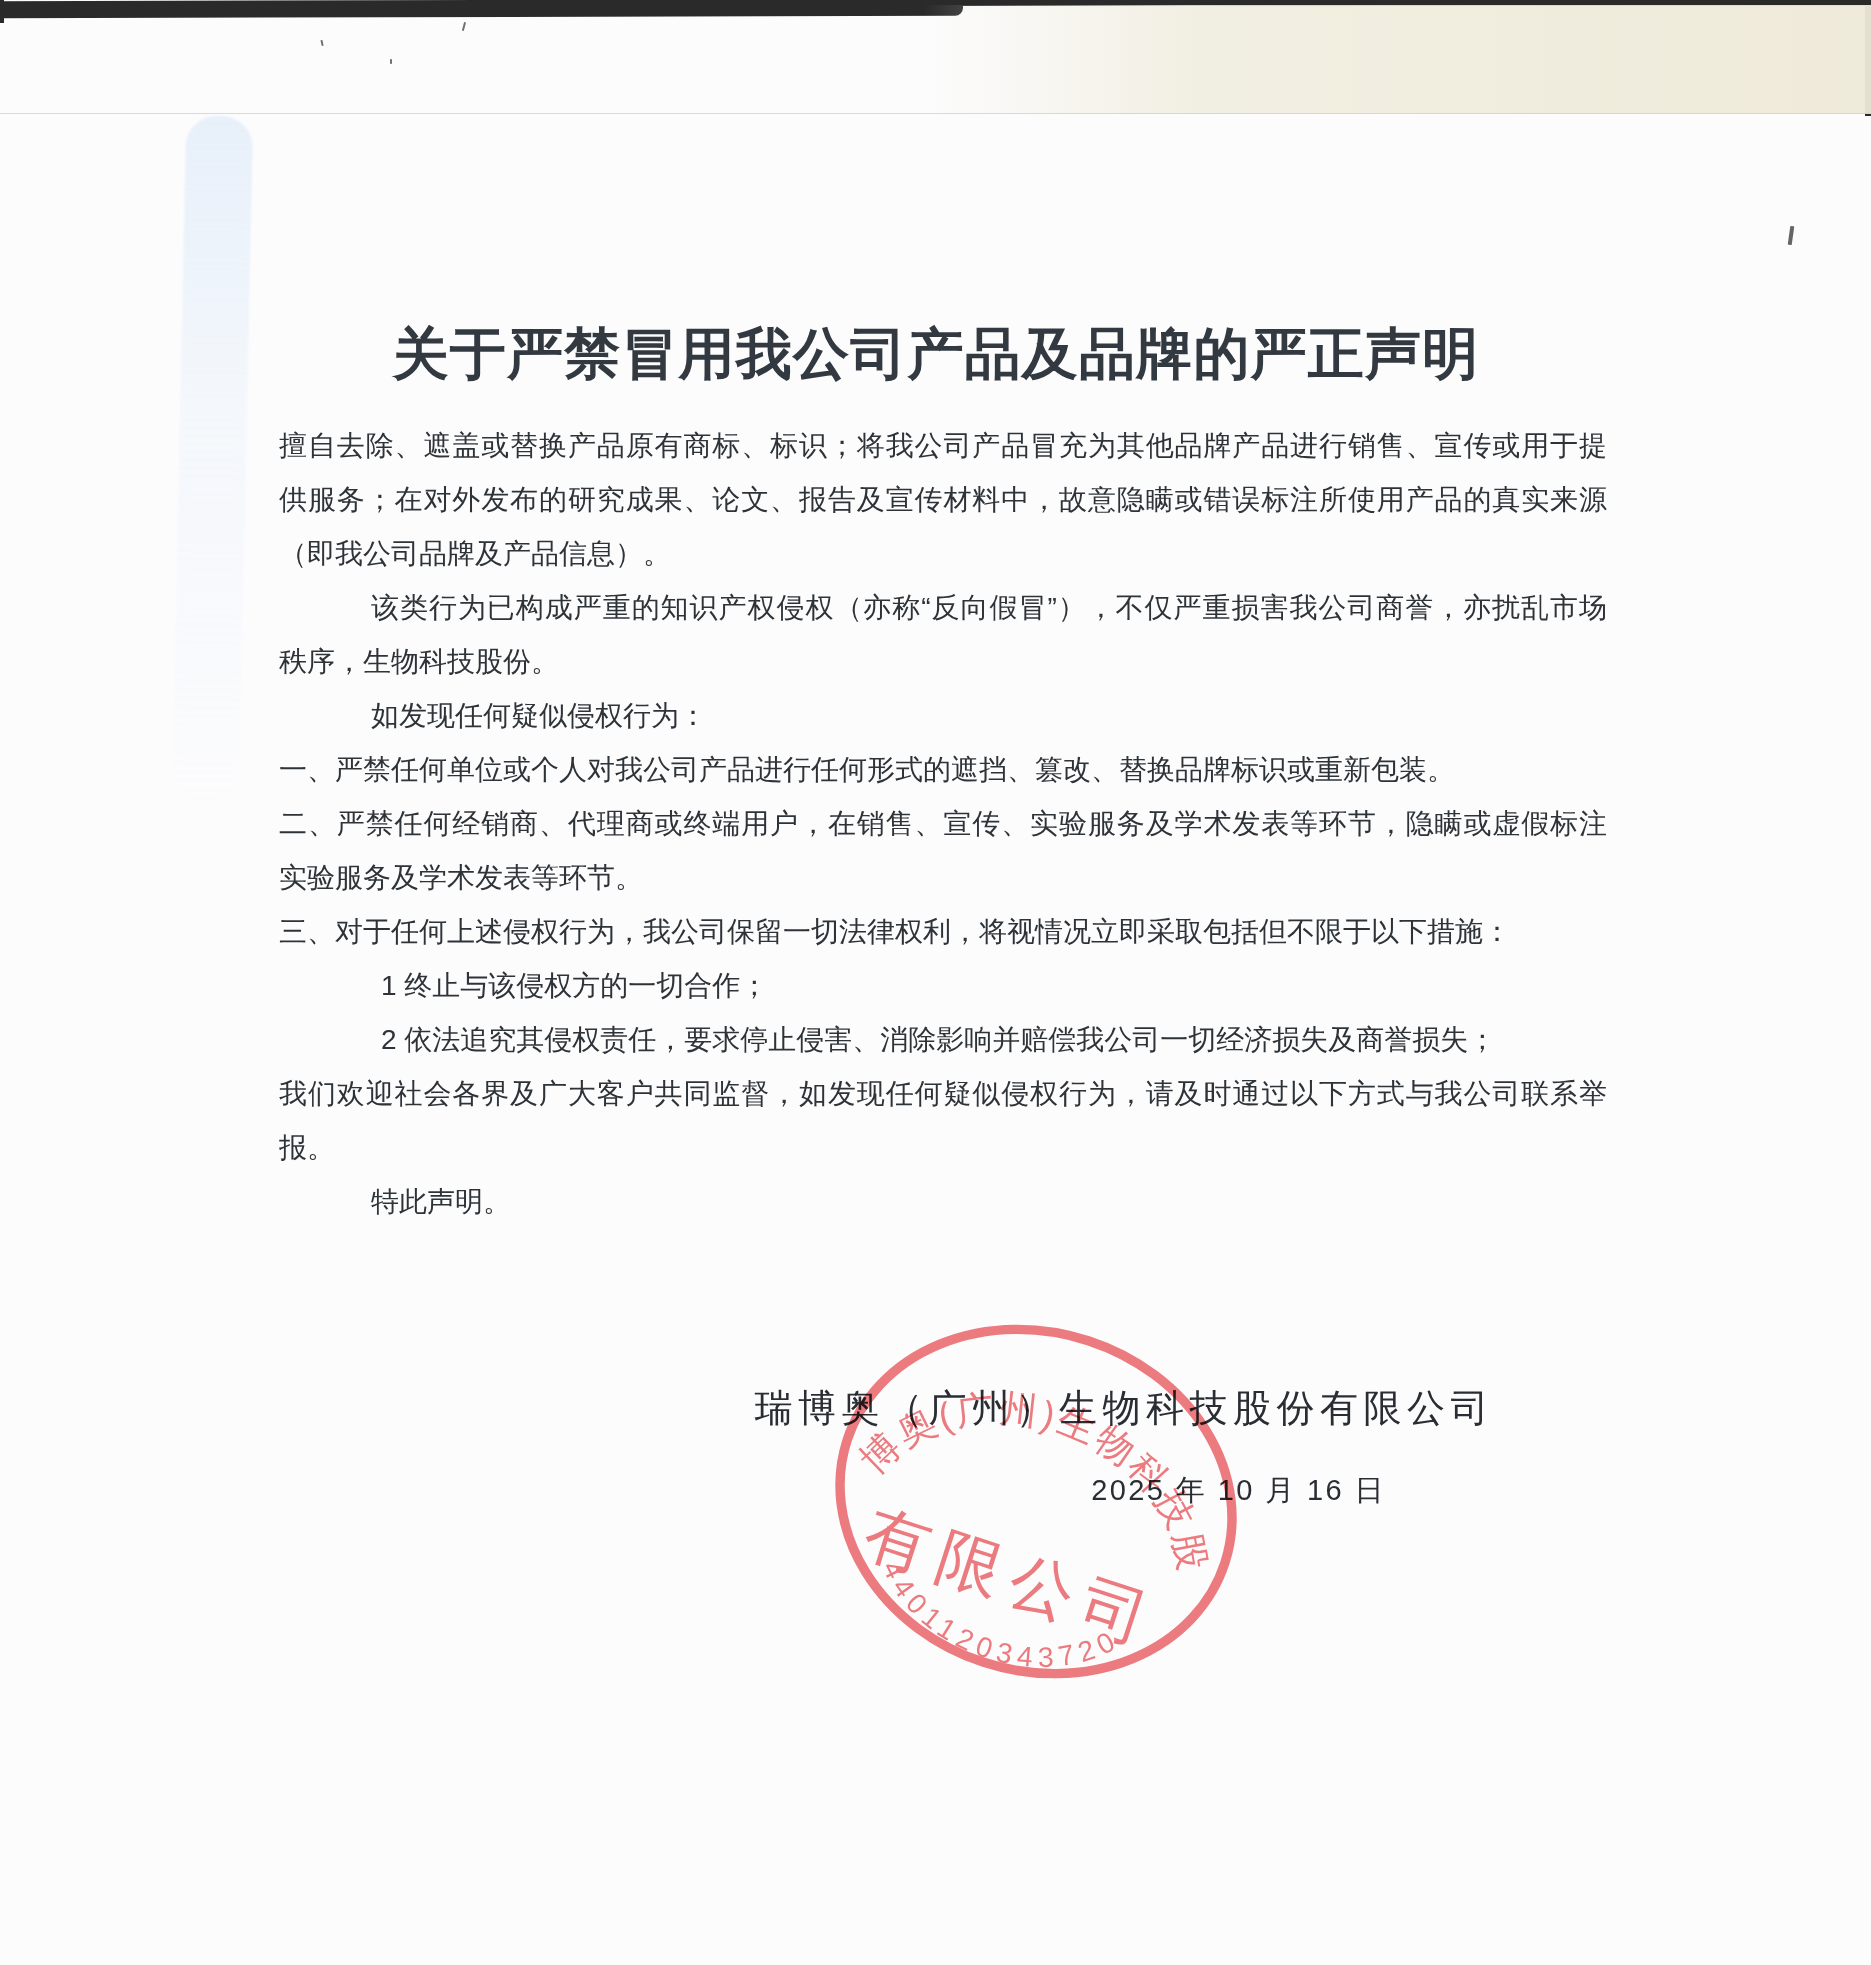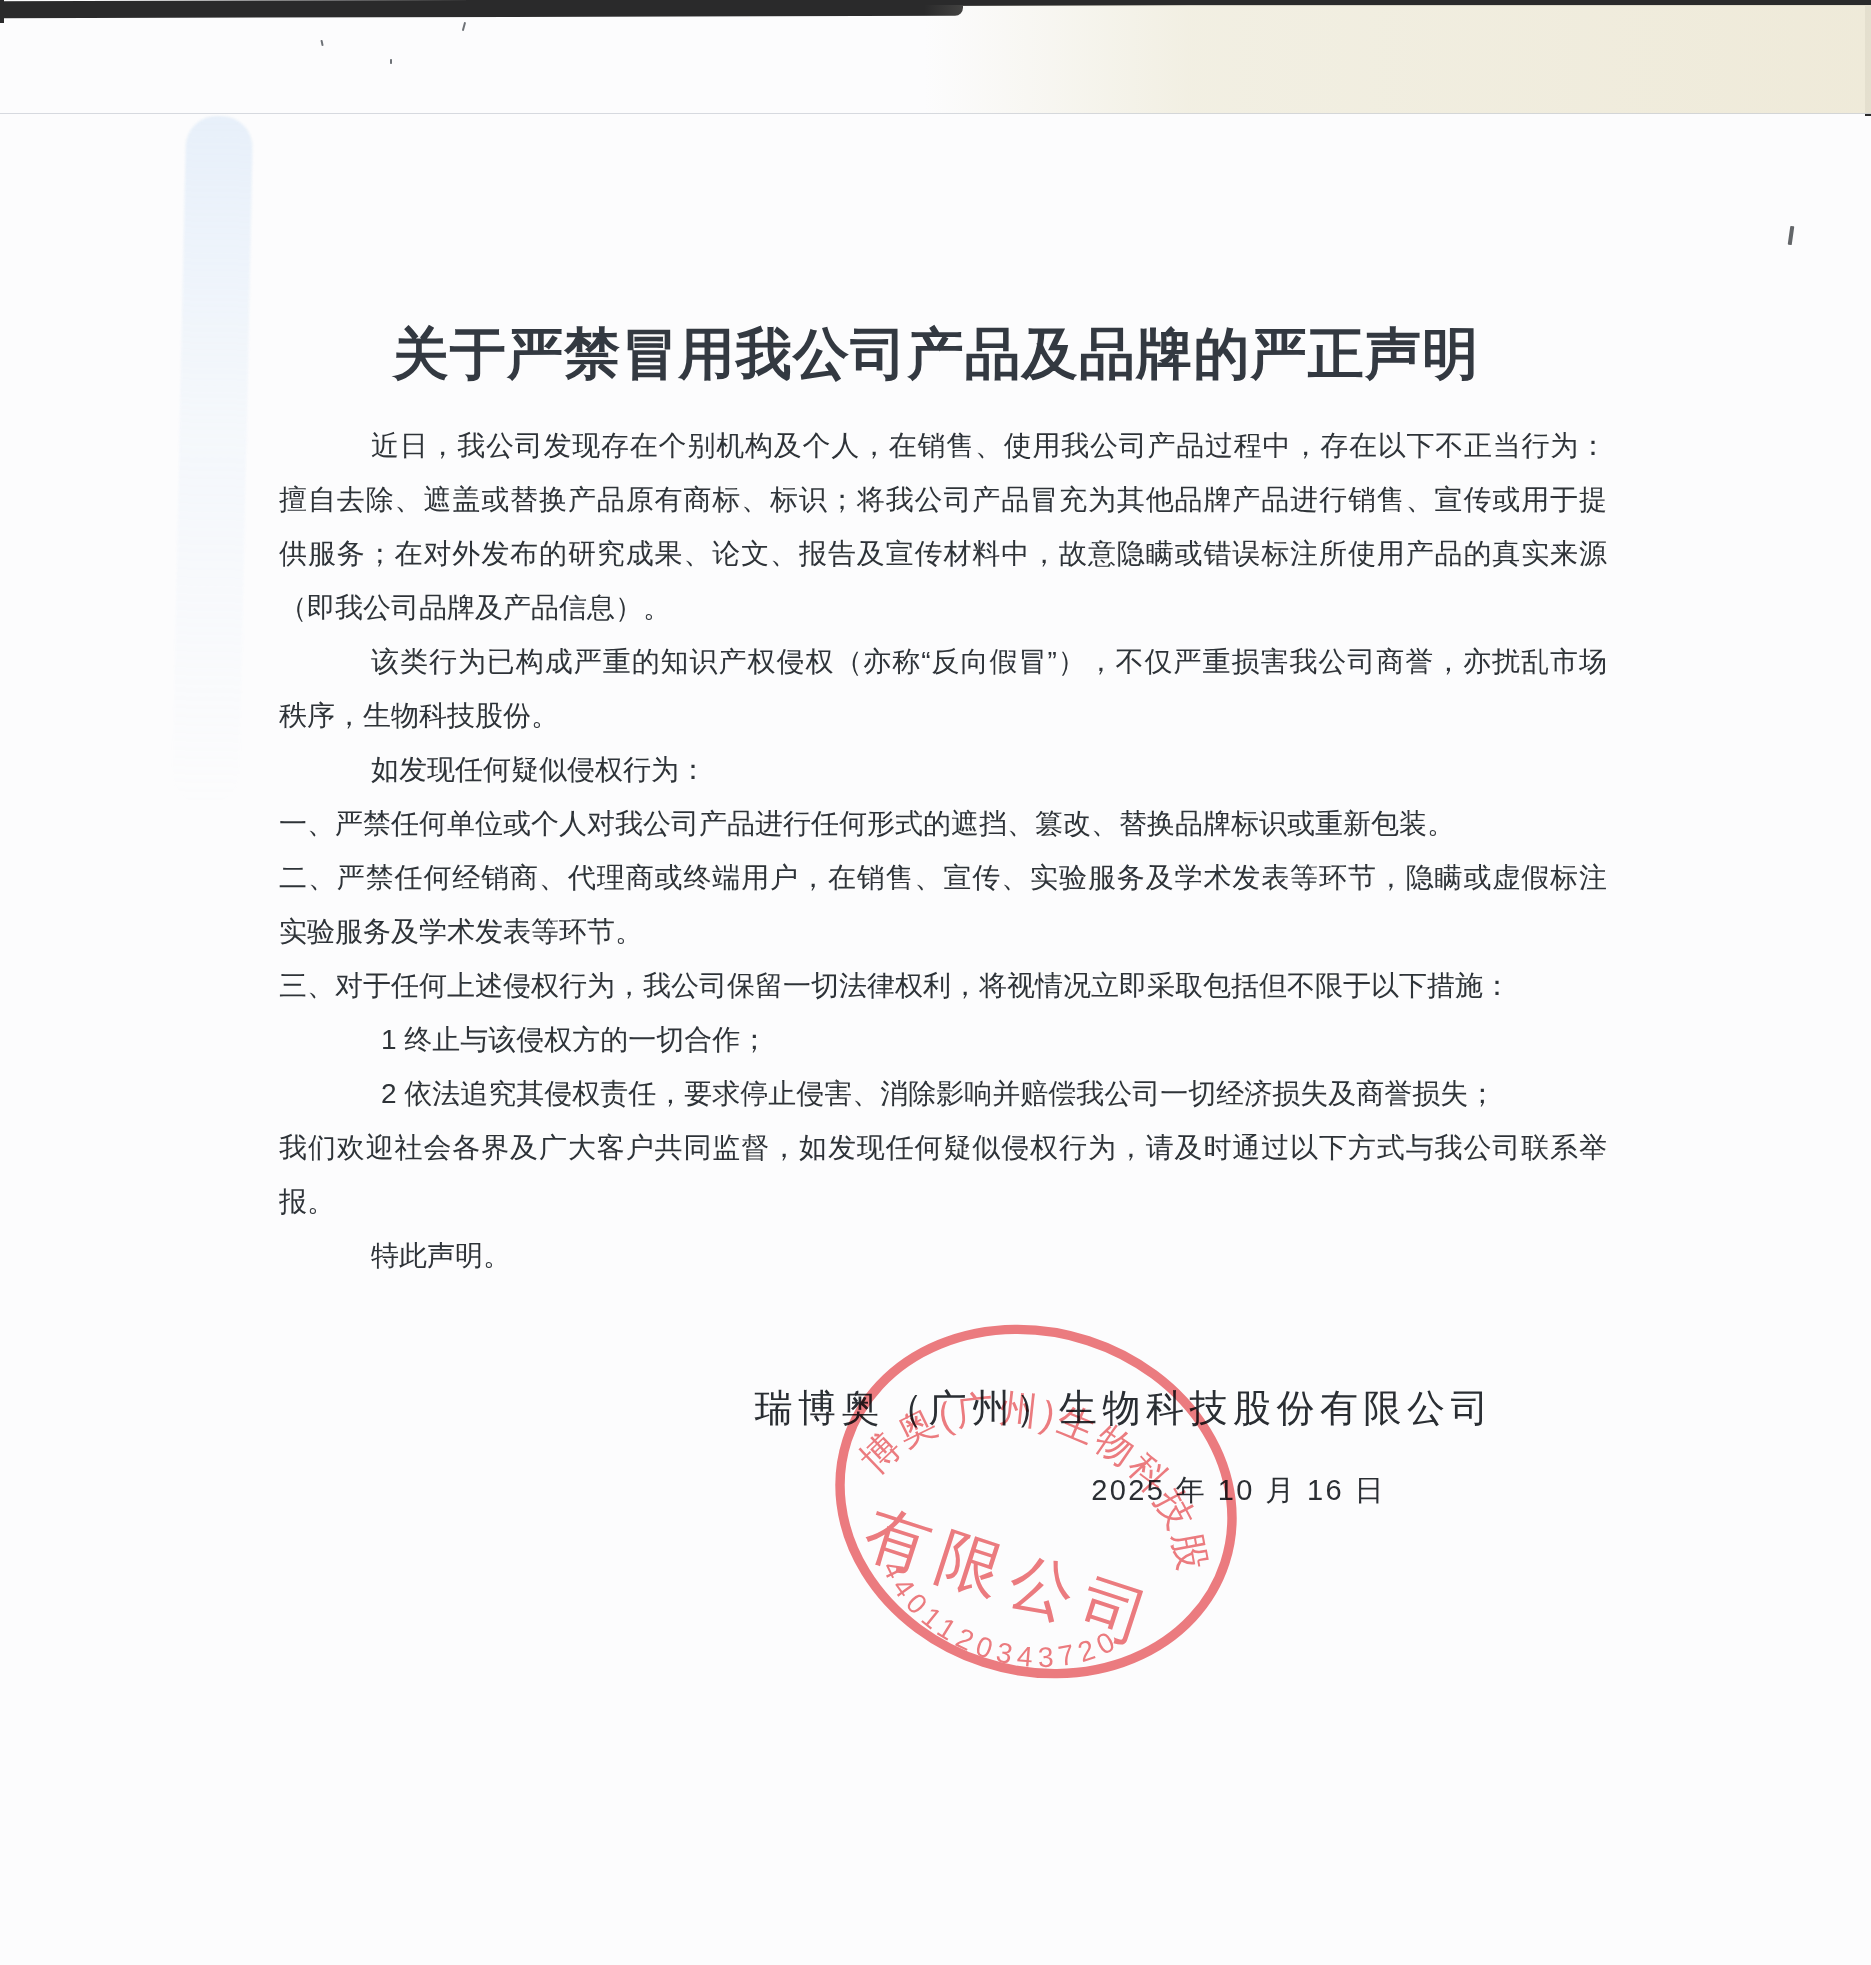--- a/index.html
+++ b/index.html
@@ -70,21 +70,20 @@
   <div class="paper-edge-line"></div>
   <div class="blue-streak"></div>
   <div class="speck a"></div>
   <div class="speck b"></div>
   <div class="speck c"></div>
   <div class="speck d"></div>
 
   <div class="doc-title">关于严禁冒用我公司产品及品牌的严正声明</div>
 
   <div class="body-block">
-    <div class="line indent stretch">近日，我公司发现存在个别机构及个人，在销售、使用我公司产品过程中，存在以下不正当行为：</div>
     <div class="line stretch">擅自去除、遮盖或替换产品原有商标、标识；将我公司产品冒充为其他品牌产品进行销售、宣传或用于提</div>
     <div class="line stretch">供服务；在对外发布的研究成果、论文、报告及宣传材料中，故意隐瞒或错误标注所使用产品的真实来源</div>
     <div class="line">（即我公司品牌及产品信息）。</div>
     <div class="line indent stretch">该类行为已构成严重的知识产权侵权（亦称“反向假冒”），不仅严重损害我公司商誉，亦扰乱市场</div>
     <div class="line">秩序，生物科技股份。</div>
     <div class="line indent">如发现任何疑似侵权行为：</div>
     <div class="line">一、严禁任何单位或个人对我公司产品进行任何形式的遮挡、篡改、替换品牌标识或重新包装。</div>
     <div class="line stretch">二、严禁任何经销商、代理商或终端用户，在销售、宣传、实验服务及学术发表等环节，隐瞒或虚假标注</div>
     <div class="line">实验服务及学术发表等环节。</div>
     <div class="line">三、对于任何上述侵权行为，我公司保留一切法律权利，将视情况立即采取包括但不限于以下措施：</div>

